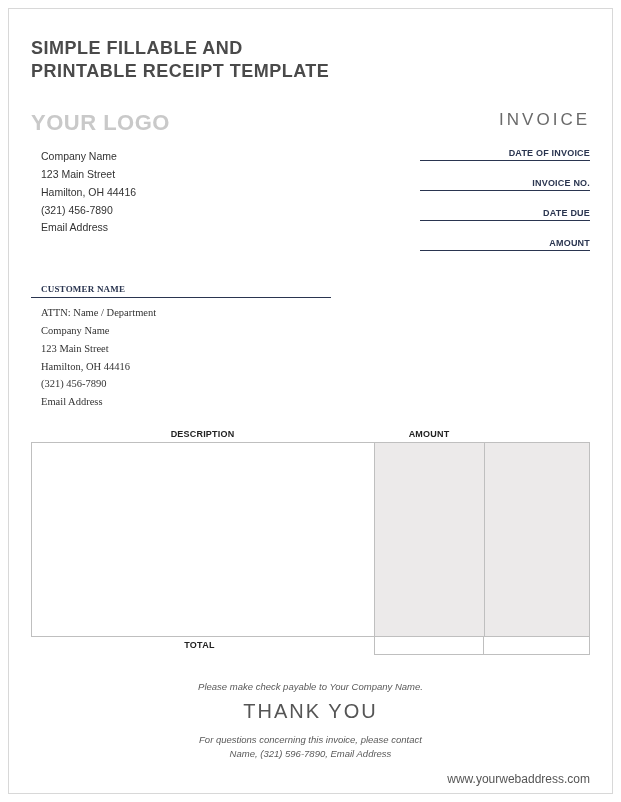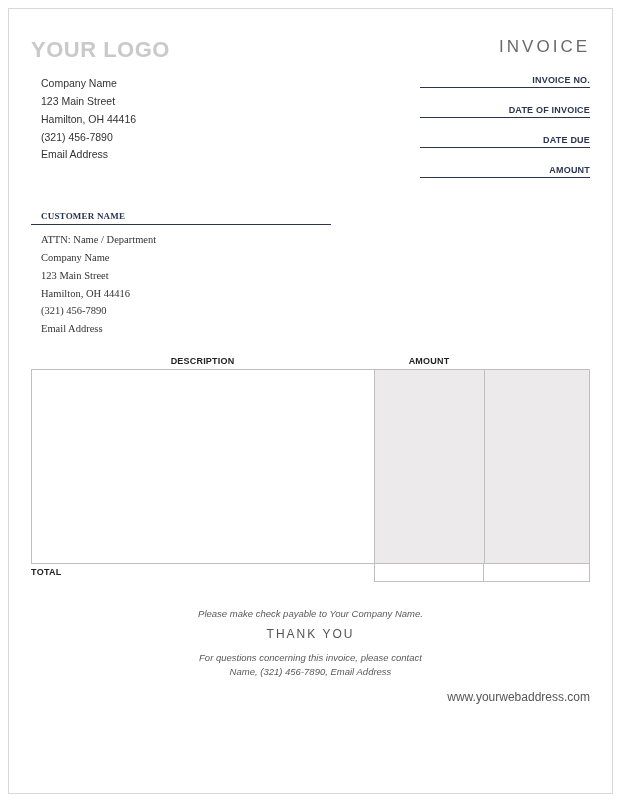--- a/index.html
+++ b/index.html
@@ -122,21 +122,21 @@
     flex: 1;
     background: #eceaea;
   }
   .total-row {
     display: flex;
     margin-top: 0;
     height: 18px;
   }
   .total-label {
     flex: 0 0 343px;
-    text-align: left;
+    text-align: center;
     font-size: 9px;
     font-weight: 700;
     padding: 3px 6px 0 0;
     color: #222;
     letter-spacing: 0.3px;
   }
   .total-cell-1 {
     flex: 0 0 110px;
     border: 1px solid #bfbfbf;
     border-top: none;
@@ -153,21 +153,21 @@
     text-align: center;
     margin-top: 26px;
     color: #5a5a5a;
   }
   .footer-small {
     font-size: 9.5px;
     font-style: italic;
     margin-bottom: 8px;
   }
   .thankyou {
-    font-size: 12px;
+    font-size: 20px;
     font-weight: 400;
     letter-spacing: 2px;
     color: #555;
     margin-bottom: 10px;
   }
   .footer-contact {
     font-size: 9.5px;
     font-style: italic;
     line-height: 1.5;
     margin-bottom: 10px;
@@ -176,37 +176,41 @@
     font-size: 12px;
     color: #555;
     text-align: right;
   }
 </style>
 </head>
 <body>
 
 <div class="page">
 
+  <div class="title">
+    <span>SIMPLE FILLABLE AND</span><br>
+    <span>PRINTABLE RECEIPT TEMPLATE</span>
+  </div>
 
   <div class="header-row">
     <div class="logo">YOUR LOGO</div>
     <div class="invoice-label">INVOICE</div>
   </div>
 
   <div class="info-row">
     <div class="company-block">
       <div>Company Name</div>
       <div>123 Main Street</div>
       <div>Hamilton, OH  44416</div>
       <div>(321) 456-7890</div>
       <div>Email Address</div>
     </div>
     <div class="meta-block">
+      <div class="meta-item">DATE OF INVOICE</div>
       <div class="meta-item">INVOICE NO.</div>
-      <div class="meta-item">DATE OF INVOICE</div>
       <div class="meta-item">DATE DUE</div>
       <div class="meta-item">AMOUNT</div>
     </div>
   </div>
 
   <div class="customer-section">
     <div class="customer-header">CUSTOMER NAME</div>
     <div class="customer-block">
       <div>ATTN: Name / Department</div>
       <div>Company Name</div>
@@ -233,18 +237,18 @@
       <div class="total-cell-1"></div>
       <div class="total-cell-2"></div>
     </div>
   </div>
 
   <div class="footer">
     <div class="footer-small">Please make check payable to Your Company Name.</div>
     <div class="thankyou">THANK YOU</div>
     <div class="footer-contact">
       <span>For questions concerning this invoice, please contact</span><br>
-      <span>Name, (321) 456-7890, Email Address</span>
+      <span>Name, (321) 596-7890, Email Address</span>
     </div>
     <div class="footer-url">www.yourwebaddress.com</div>
   </div>
 
 </div>
 
 </body></html>

